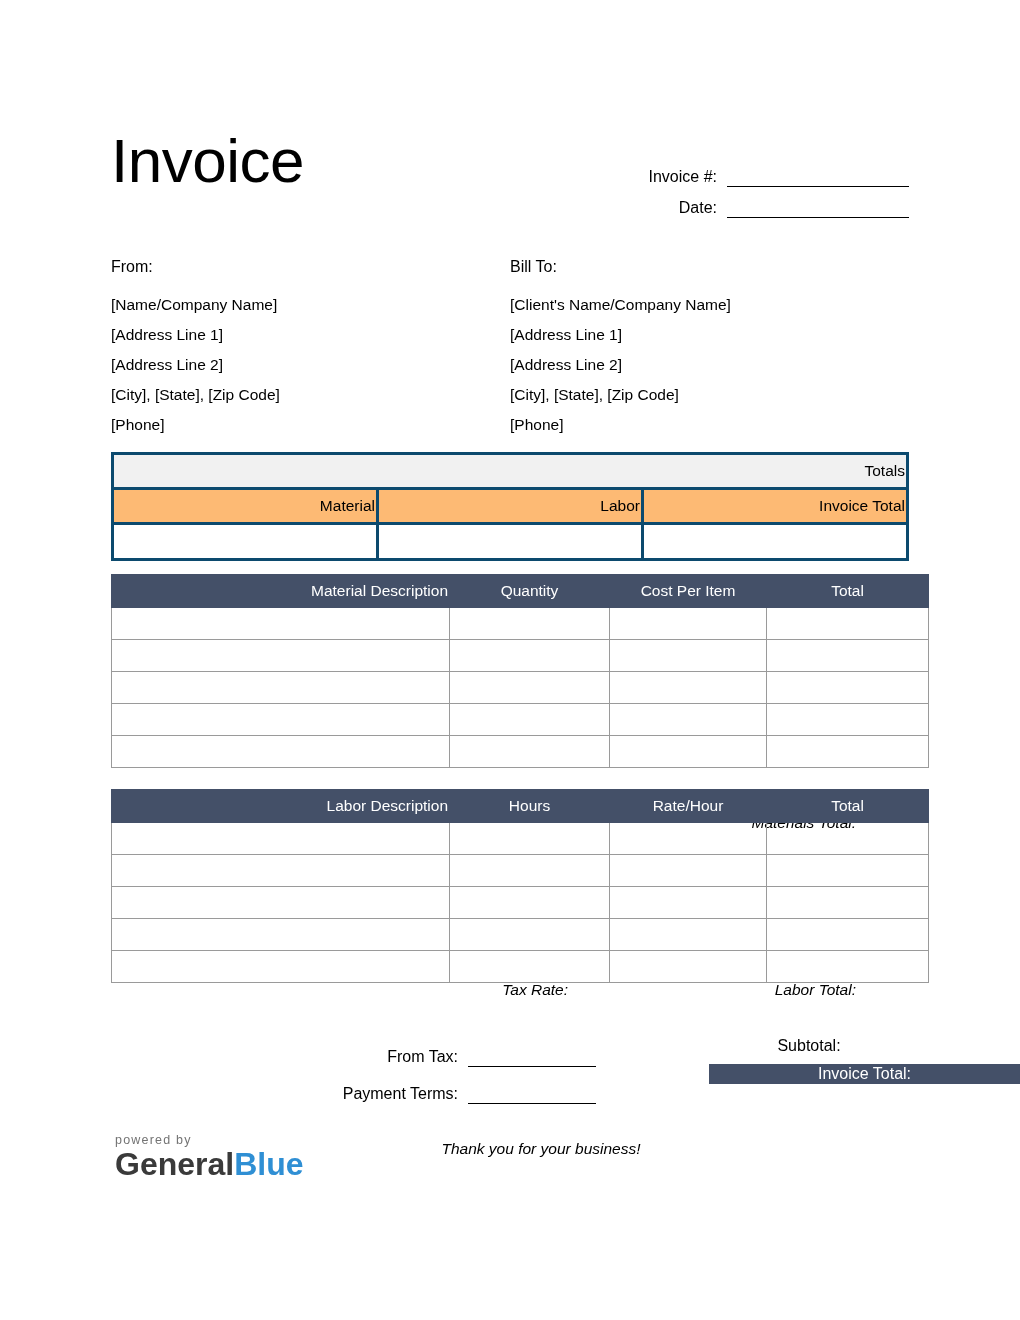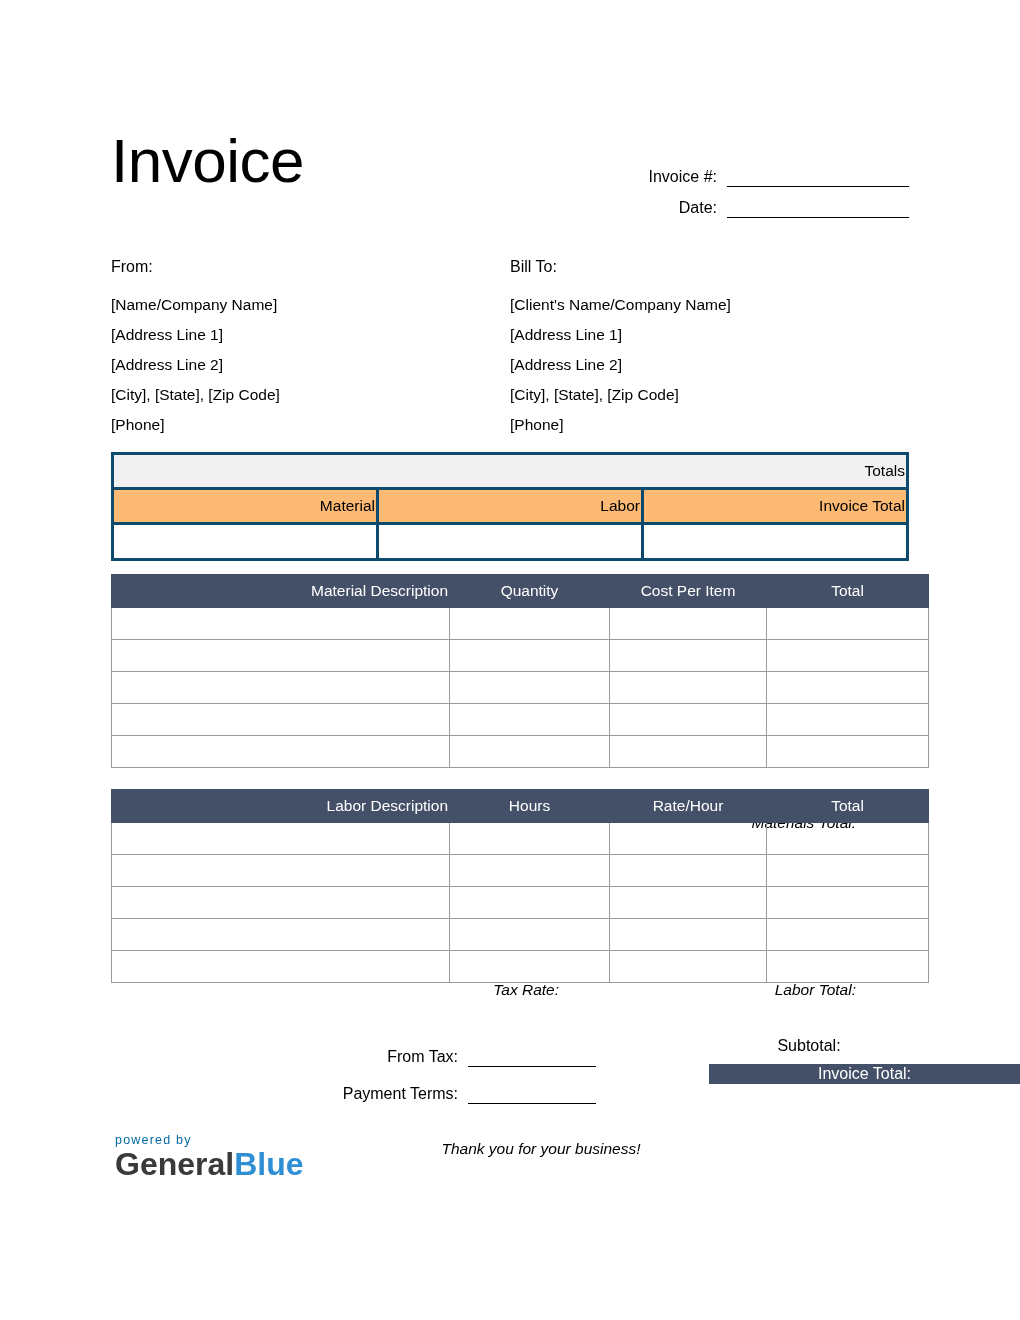--- a/index.html
+++ b/index.html
@@ -159,21 +159,21 @@
     font-style: italic;
     text-align: right;
   }
   .materials-total-label {
     left: 430px;
     top: 766px;
     width: 315px;
     margin-top: 48px;
   }
   .tax-rate-label {
-    left: 176px;
+    left: 185px;
     top: 981px;
     width: 272px;
   }
   .labor-total-label {
     left: 430px;
     top: 981px;
     width: 315px;
   }
 
   
@@ -238,21 +238,21 @@
     height: 80px;
   }
   .brand {
     position: absolute;
     left: 4px;
     top: 6px;
   }
   .brand-powered {
     font-size: 12.5px;
     letter-spacing: 1.2px;
-    color: #0369a1;
+    color: #737373;
     line-height: 16px;
   }
   .brand-name {
     font-size: 32px;
     font-weight: bold;
     line-height: 32px;
   }
   .brand-general { color: #3a3a3a; }
   .brand-blue { color: #2f8fd4; }
   .thanks {

